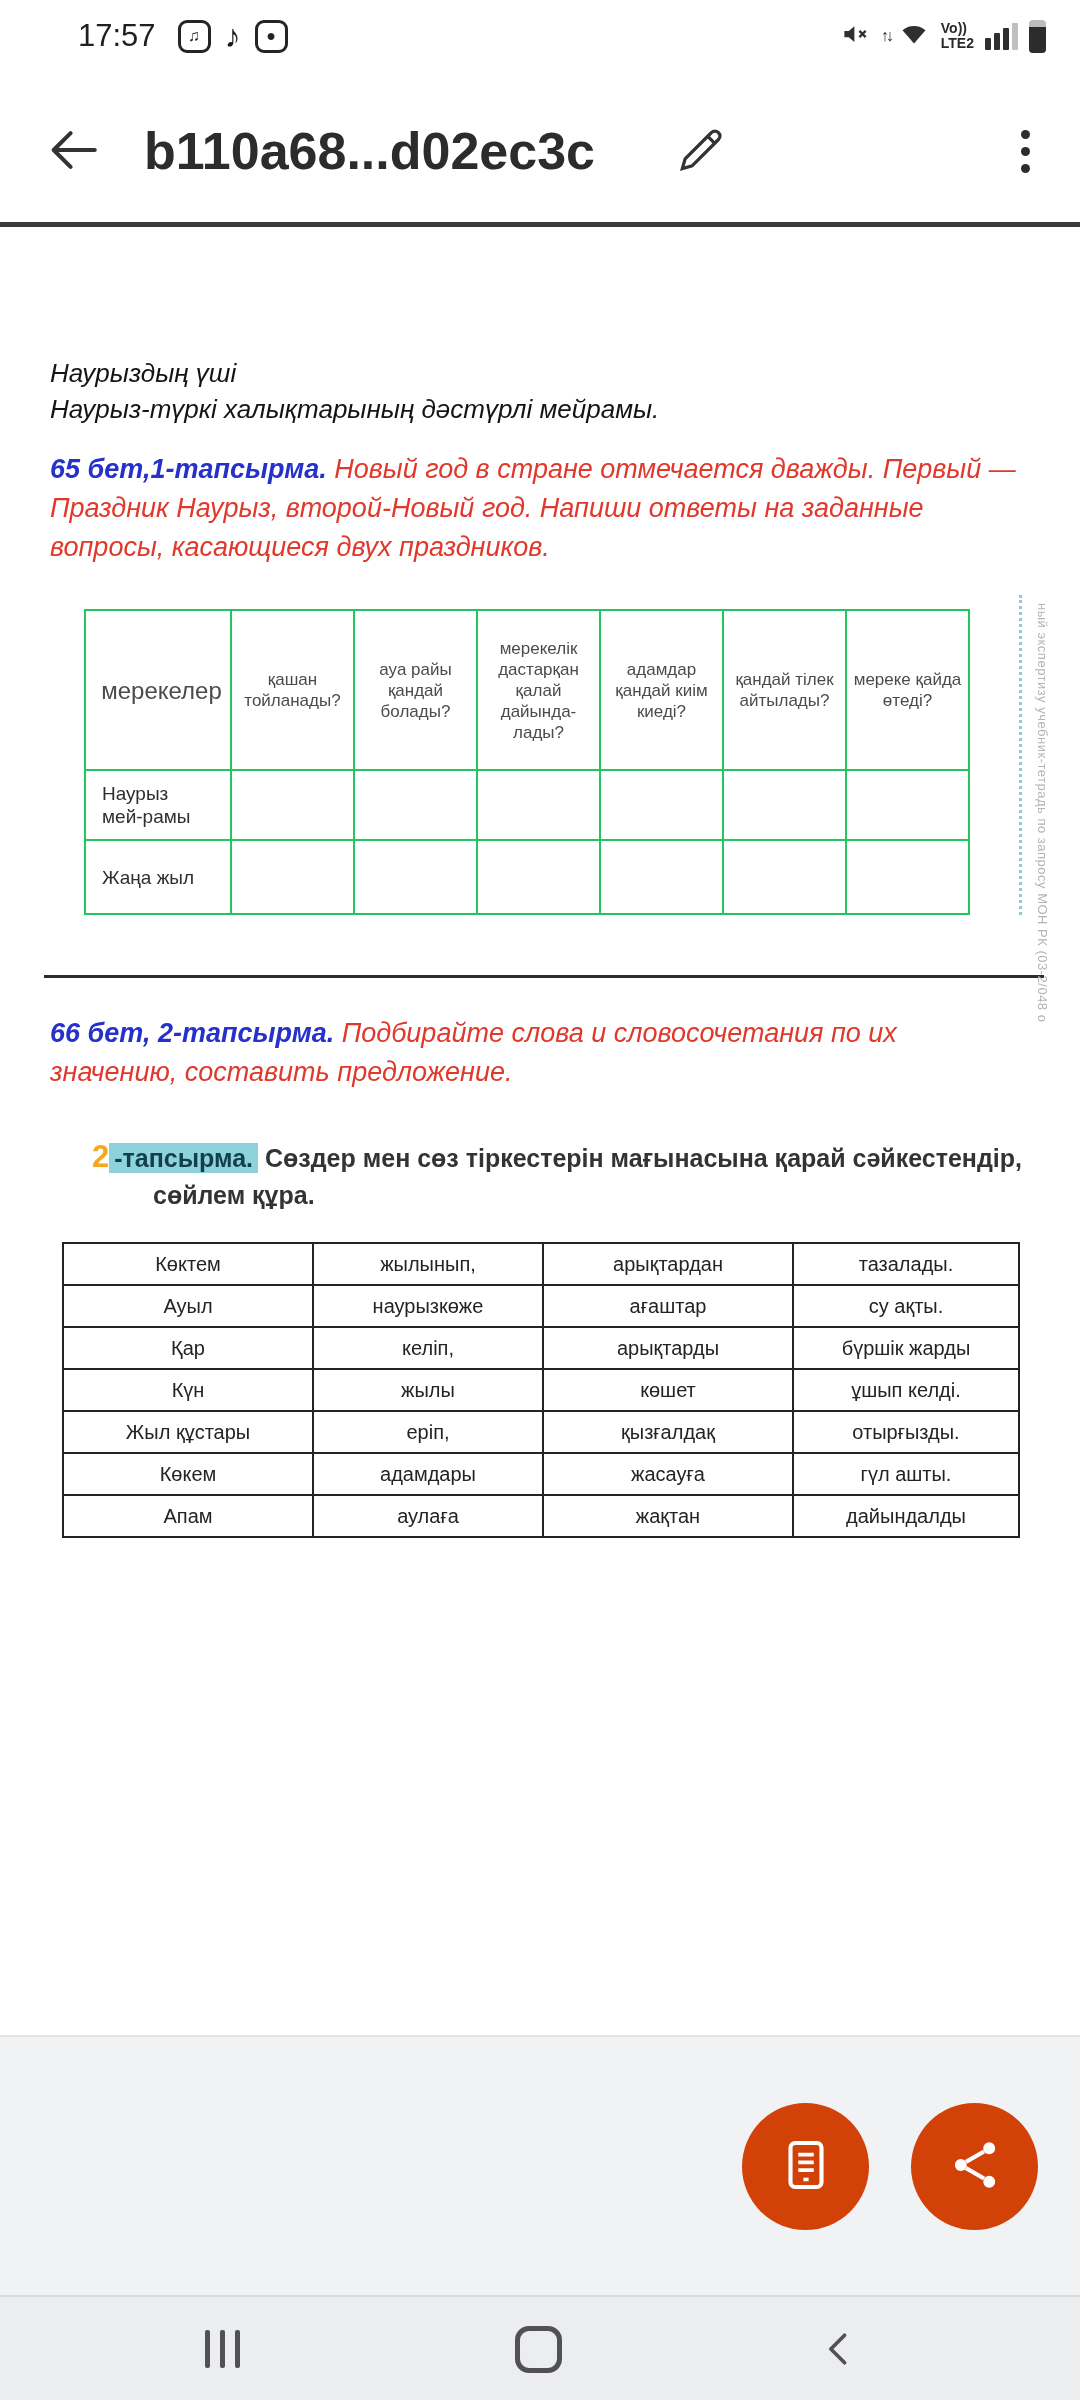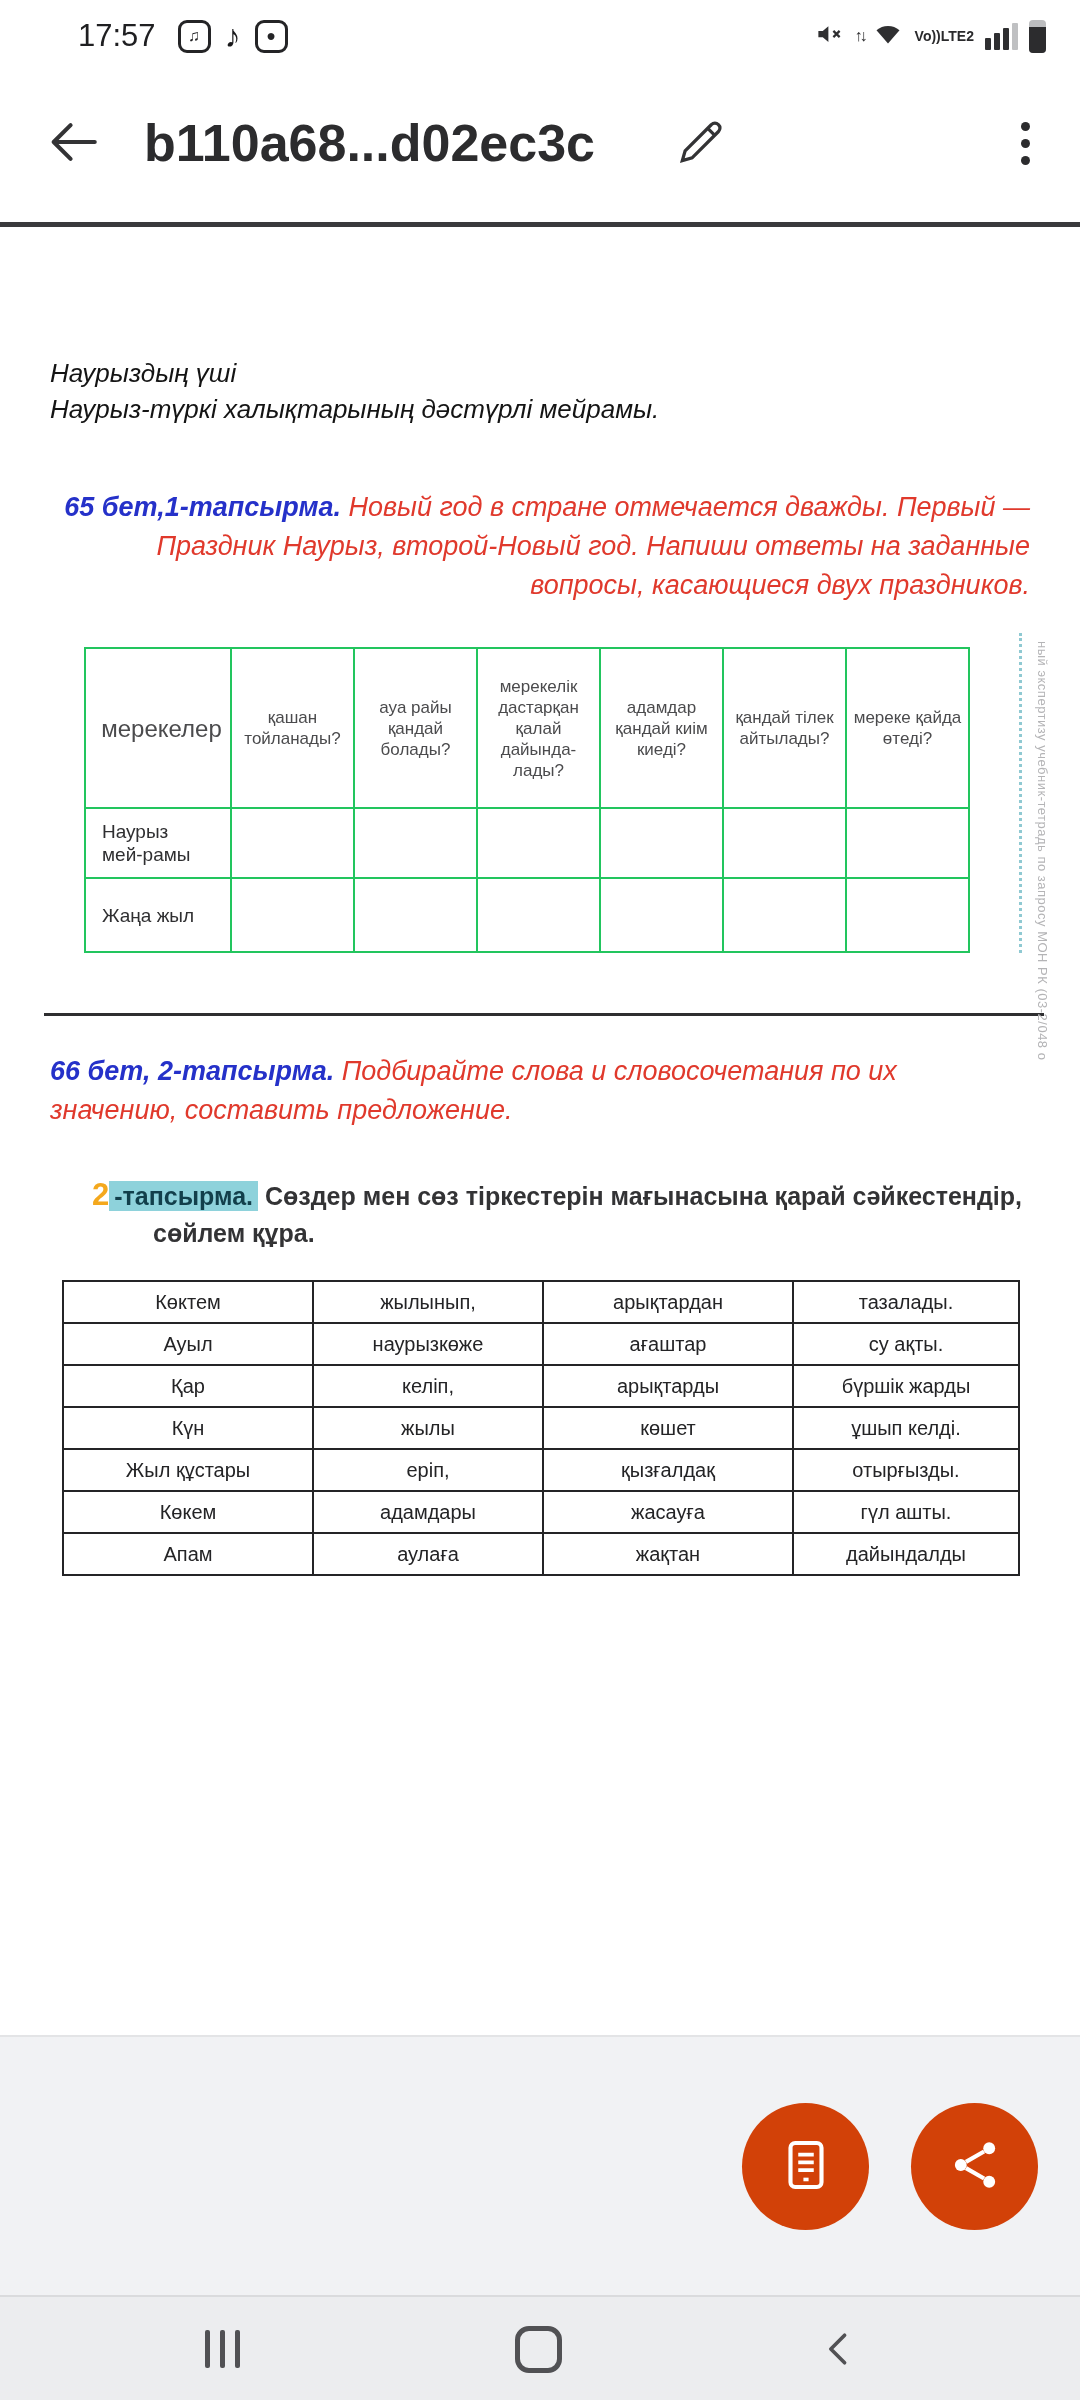--- a/index.html
+++ b/index.html
@@ -15,48 +15,48 @@
   
   .status-bar { position:absolute; top:0; left:0; width:100%; height:64px;
     display:flex; align-items:center; padding:8px 34px 0; }
   .time { font-size:31px; color:#1f1f21;margin-left:44px; }
   .sb-left { display:flex; align-items:center; gap:14px; margin-left:22px; }
   .mini-app { width:33px; height:33px; border:3px solid #242426; border-radius:9px;
     display:flex; align-items:center; justify-content:center; font-size:16px; color:#242426; }
   .tiktok-glyph { font-size:32px; color:#18181a; line-height:32px; }
   .sb-right { margin-left:auto; display:flex; align-items:center; gap:11px; }
   .updown { font-size:16px; color:#2f2f31; letter-spacing:-3px; margin-right:-4px; }
-  .volte { display:flex; flex-direction:row; line-height:15px; font-size:14px;
+  .volte { display:flex; flex-direction:column; line-height:15px; font-size:14px;
     color:#2a2a2c; font-weight:700; text-align:left; }
   .sig { display:flex; align-items:flex-end; gap:3px; }
   .sig i { display:block; width:6px; background:#2f2f31; border-radius:1px; }
   .sig i.dim { background:#bfc0c2; }
   .battery { position:relative; width:17px; height:33px; border-radius:4px;
     background:#bcbdbf; overflow:hidden; }
   .battery i { position:absolute; left:0; right:0; bottom:0; height:76%; background:#2c2c2e; }
 
   
-  .app-header { position:absolute; top:64px; left:0; width:100%; height:158px;
+  .app-header { position:absolute; top:72px; left:0; width:100%; height:158px;
     display:flex; align-items:center; padding:0 44px; background:#fff;text-align:center; }
   .icon-btn { background:none; border:none; cursor:pointer; display:flex;
     align-items:center; justify-content:center; }
   .hdr-title { font-size:52px; font-weight:700; color:#2c2c2e; margin-left:42px; }
   .pencil-btn { margin-left:78px; }
   .dots-btn { margin-left:auto; flex-direction:column; gap:8px; padding:6px; }
   .dots-btn i { width:9px; height:9px; border-radius:50%; background:#2c2c2e; }
   .hdr-divider { position:absolute; top:222px; left:0; width:100%; height:5px; background:#3a3a3c; }
 
   
   .content { position:absolute; top:227px; left:0; width:100%; height:1808px;
     background:#fff; padding:0 50px; overflow:hidden; }
 
   .intro { margin-top:128px; font-size:26px; line-height:36px; font-style:italic; color:#141414; }
 
   .taskp { font-size:27px; line-height:39px; font-style:italic; }
-  .task1 { margin-top:61px;text-align:right; }
+  .task1 { margin-top:23px; }
   .task2 { margin-top:36px; }
   .lbl { color:#2531c9; font-weight:700; }
   .redtxt { color:#e0392c; }
 
   .book { position:relative; }
   .book1 { margin-top:42px; }
   .book2 { margin-top:46px; }
   .bh { font-weight:700; font-size:25px; line-height:37px; color:#333335; }
   .bh1 { padding-left:72px; text-indent:-35px; }
   .bh2 { padding-left:103px; text-indent:-61px; }

